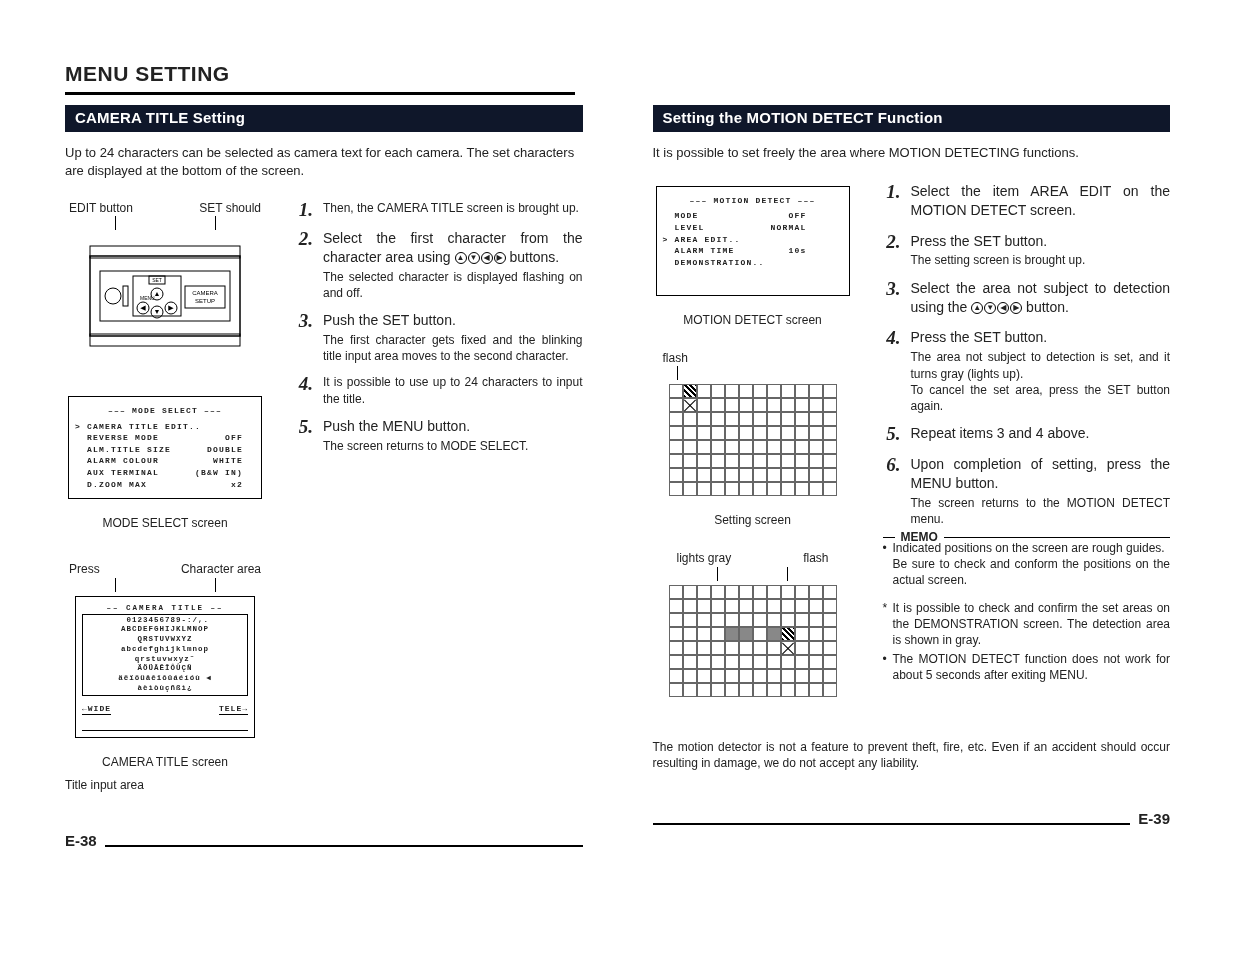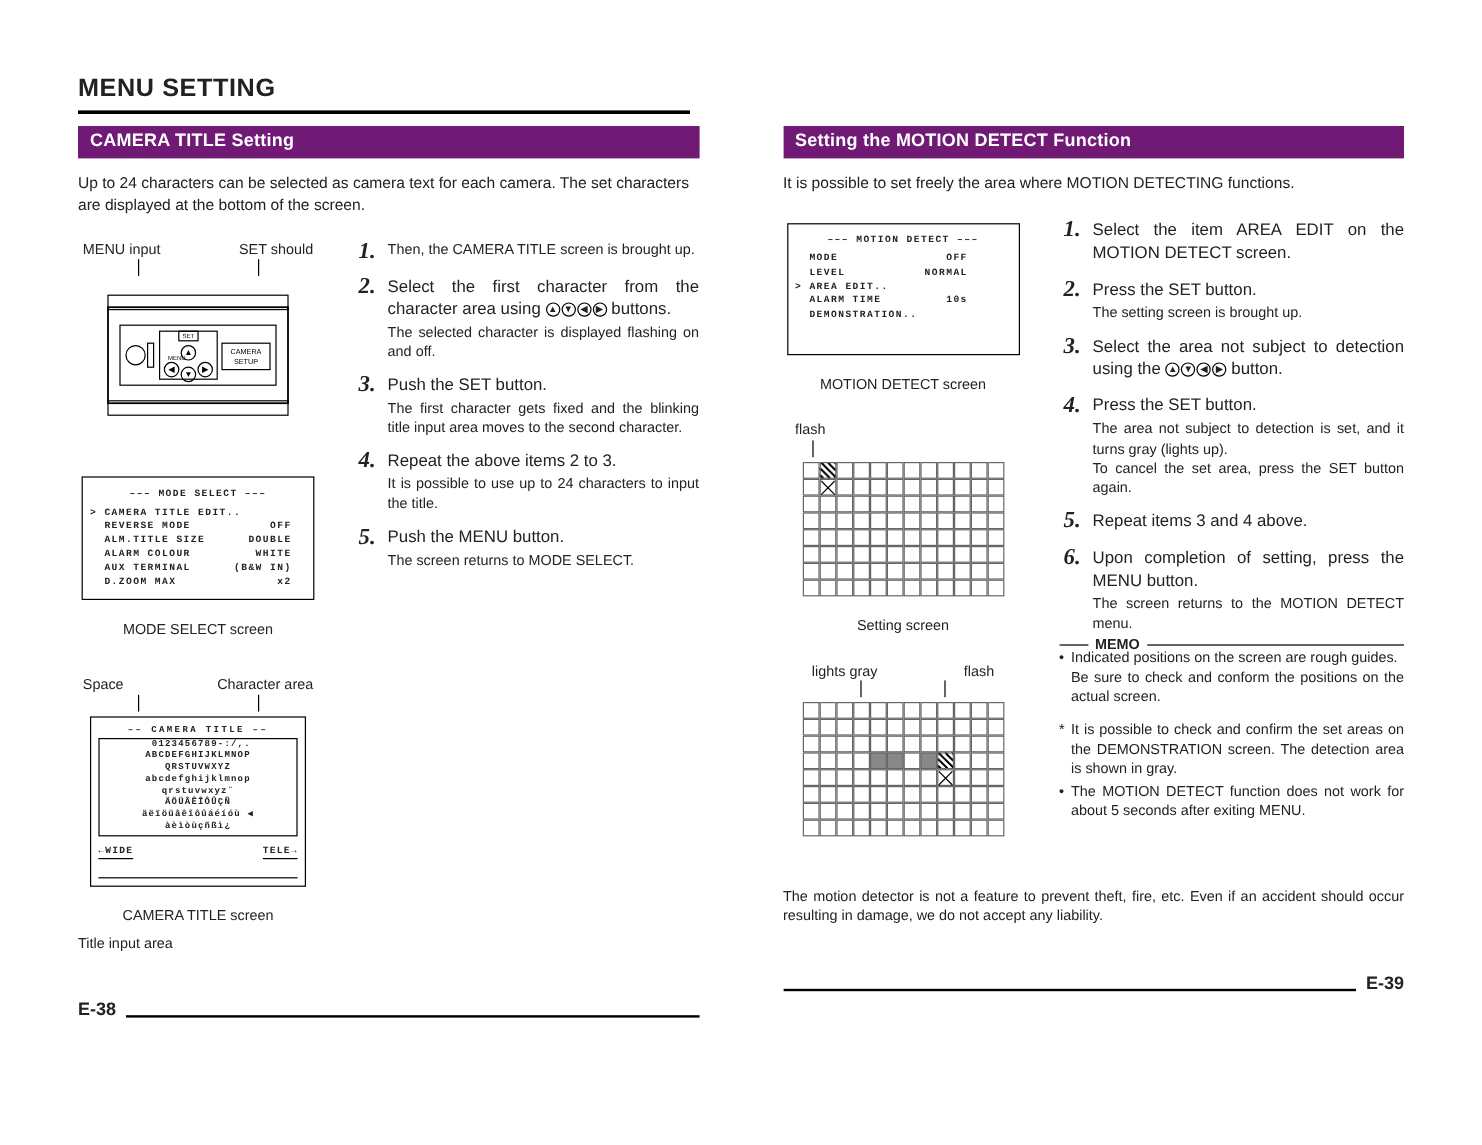--- a/index.html
+++ b/index.html
@@ -30,21 +30,21 @@
     gap: 70px;
   }
   .col {
     flex: 1;
     display: flex;
     flex-direction: column;
     gap: 12px;
     position: relative;
   }
   .section-bar {
-    background: #701a75;
+    background: #0f172a;
     color: #fff;
     font-weight: bold;
     font-size: 15px;
     padding: 3px 10px;
     letter-spacing: 0.2px;
   }
   .intro {
     font-size: 13px;
     line-height: 1.4;
     margin-bottom: 8px;
@@ -153,21 +153,21 @@
   .memo {
     border-top:1px solid #000;
     margin-top: 6px;
     padding-top:2px;
     position:relative;
     font-size:12px;
     text-align: justify;
   }
   .memo-label {
     position:absolute;
-    top:-9px; left:24px;
+    top:-9px; left:12px;
     background:#fff; padding:0 6px;
     font-weight:bold;
     font-size:12px;
   }
   .memo ul { list-style: none; padding-left: 0; }
   .memo li { padding-left: 10px; position: relative; margin-bottom: 3px; }
   .memo li::before { content: "•"; position:absolute; left:0; }
   .memo li.star::before { content:"*"; }
 
   .foot {
@@ -210,21 +210,21 @@
 
 <div class="columns">
 
   <div class="col">
     <div class="section-bar">CAMERA TITLE Setting</div>
     <div class="intro">Up to 24 characters can be selected as camera text for each camera. The set characters are displayed at the bottom of the screen.</div>
 
     <div class="sub-row">
       <div class="diagram-col">
         <div class="pointers">
-          <span class="label">MENU input</span>
+          <span class="label">EDIT button</span>
           <span class="label">SET should</span>
         </div>
         <div style="display:flex;justify-content:space-around;">
             <div class="vline"></div>
             <div class="vline"></div>
           </div>
         <svg class="device" viewBox="0 0 160 120">
           <rect x="5" y="20" width="150" height="80" fill="none" stroke="#000" stroke-width="1.5"></rect>
           <rect x="5" y="10" width="150" height="12" fill="none" stroke="#000"></rect>
           <rect x="5" y="98" width="150" height="12" fill="none" stroke="#000"></rect>
@@ -254,21 +254,21 @@
   REVERSE MODE           OFF
   ALM.TITLE SIZE      DOUBLE
   ALARM COLOUR         WHITE
   AUX TERMINAL      (B&amp;W IN)
   D.ZOOM MAX              x2</span></div>
         <div class="caption">MODE SELECT screen</div>
 
         <div style="height:30px;"></div>
 
         <div class="pointers">
-          <span class="label">Space</span>
+          <span class="label">Press</span>
           <span class="label">Character area</span>
         </div>
         <div style="display:flex;justify-content:space-around;">
             <div class="vline"></div>
             <div class="vline"></div>
           </div>
 
         <div class="ct-osd">
           <div style="text-align:center;letter-spacing:2px;">––  CAMERA TITLE  ––</div>
           <div class="box" id="ct-lines"> 0123456789-:/,.
@@ -312,21 +312,20 @@
             <li>
               <span class="stepnum">3.</span>
               <div class="stepbody">
                 <div class="main">Push the SET button.</div>
                 <div class="sub">The first character gets fixed and the blinking title input area moves to the second character.</div>
               </div>
             </li>
             <li>
               <span class="stepnum">4.</span>
               <div class="stepbody">
-                <div class="main">Repeat the above items 2 to 3.</div>
                 <div class="sub">It is possible to use up to 24 characters to input the title.</div>
               </div>
             </li>
             <li>
               <span class="stepnum">5.</span>
               <div class="stepbody">
                 <div class="main">Push the MENU button.</div>
                 <div class="sub">The screen returns to MODE SELECT.</div>
               </div>
             </li>

